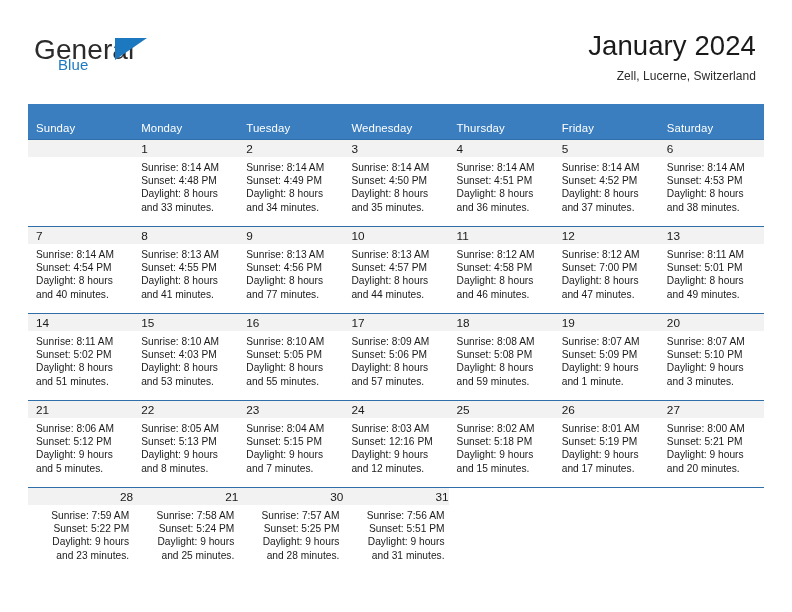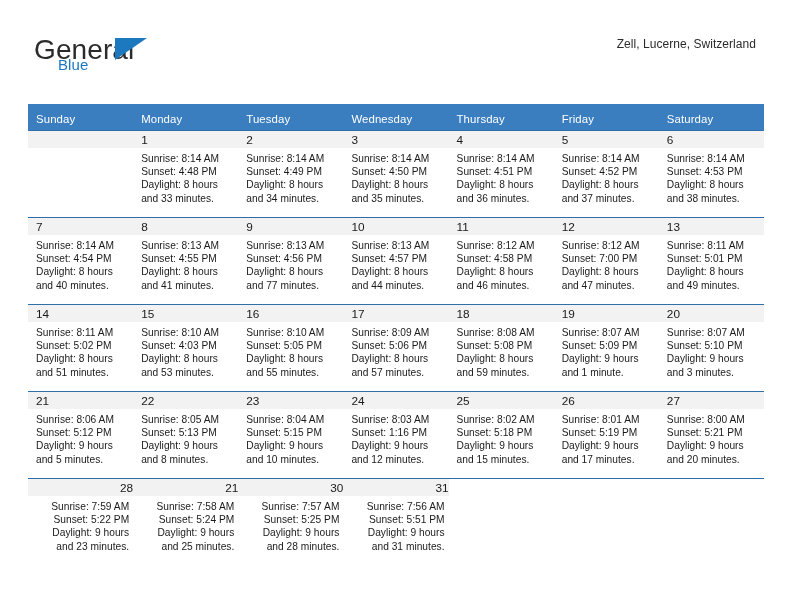--- a/index.html
+++ b/index.html
@@ -99,21 +99,21 @@
     table-layout: fixed;
   }
   .calendar col { width: 105.14px; }
 
   thead th {
     background: #3a7ec0;
     color: #ffffff;
     font-size: 11.4px;
     font-weight: normal;
     text-align: left;
-    padding: 9px 0 5px 8px;
+    padding: 18px 0 5px 8px;
     height: 11px;
     letter-spacing: .1px;
     border: none;
   }
 
   tbody td {
     vertical-align: top;
     padding: 0;
     border: none;
     border-top: 1px solid #2f6ea8;
@@ -153,20 +153,21 @@
 
   <div class="header">
 
     <div class="brand">
       <span class="brand-general">General</span>
       <span class="brand-triangle"></span>
       <span class="brand-blue">Blue</span>
     </div>
 
     <div class="title-block">
+      <h1 class="cal-title">January 2024</h1>
       <p class="cal-subtitle">Zell, Lucerne, Switzerland</p>
     </div>
 
   </div>
 
   <table class="calendar">
     <colgroup>
       <col>
         <col>
         <col>
@@ -443,30 +444,30 @@
             </div>
           </td>
           <td>
             <div class="daynum-band">
               <span class="daynum">23</span>
             </div>
             <div class="cell-body">
               <div class="cell-line">Sunrise: 8:04 AM</div>
               <div class="cell-line">Sunset: 5:15 PM</div>
               <div class="cell-line">Daylight: 9 hours</div>
-              <div class="cell-line">and 10 minutes.</div>
+              <div class="cell-line">and 7 minutes.</div>
             </div>
           </td>
           <td>
             <div class="daynum-band">
               <span class="daynum">24</span>
             </div>
             <div class="cell-body">
               <div class="cell-line">Sunrise: 8:03 AM</div>
-              <div class="cell-line">Sunset: 1:16 PM</div>
+              <div class="cell-line">Sunset: 12:16 PM</div>
               <div class="cell-line">Daylight: 9 hours</div>
               <div class="cell-line">and 12 minutes.</div>
             </div>
           </td>
           <td>
             <div class="daynum-band">
               <span class="daynum">25</span>
             </div>
             <div class="cell-body">
               <div class="cell-line">Sunrise: 8:02 AM</div>

